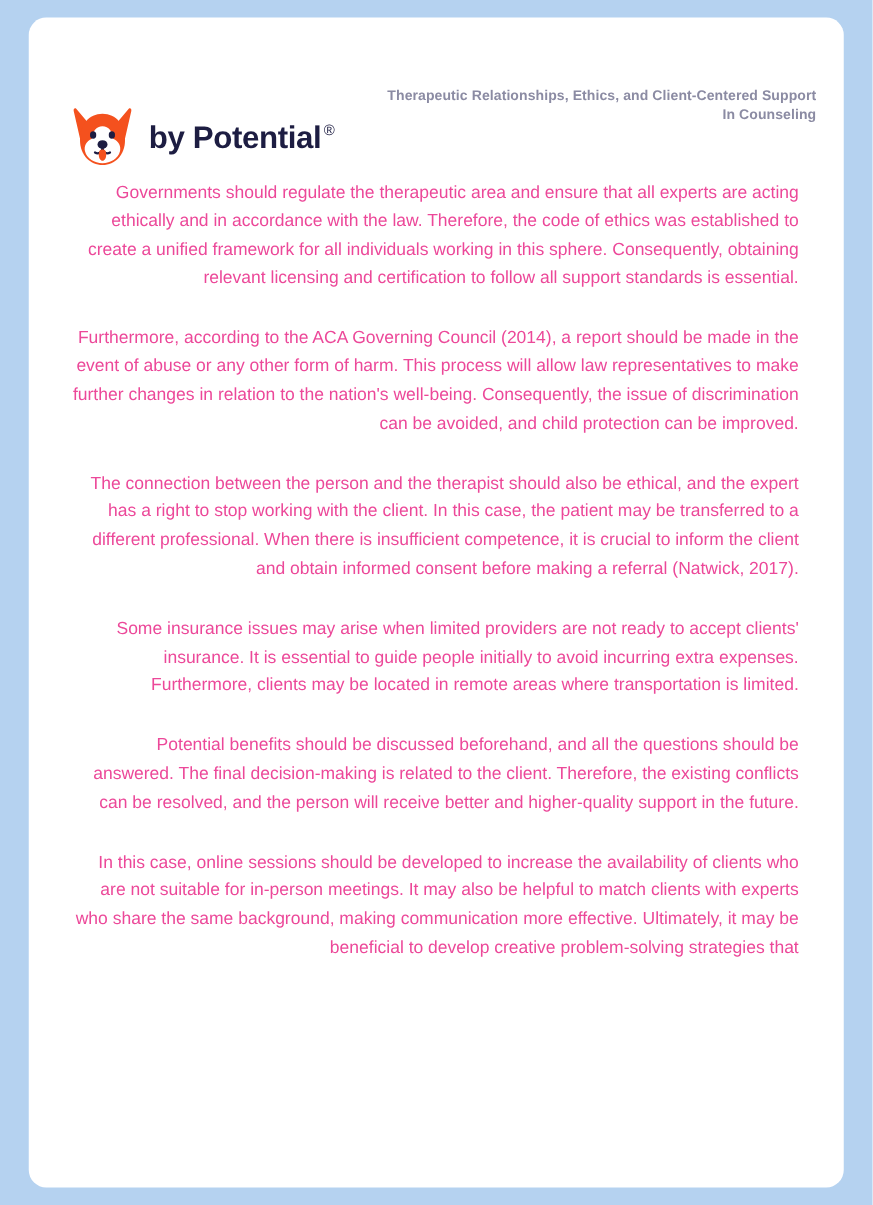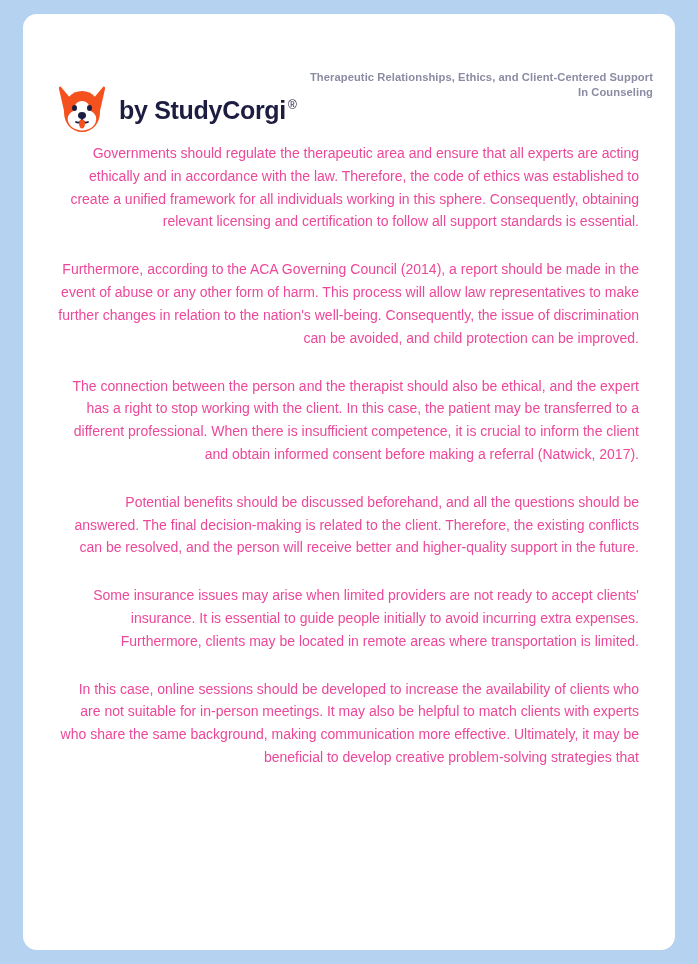--- a/index.html
+++ b/index.html
@@ -123,32 +123,32 @@
         <ellipse cx="32.5" cy="25" rx="2.5" ry="3" fill="#1d1d42"></ellipse>
 
         <ellipse cx="25" cy="32.5" rx="4" ry="3.4" fill="#1d1d42"></ellipse>
 
         <path d="M25 35.5 C25 39 21.5 40.5 19 39" stroke="#1d1d42" stroke-width="1.8" fill="none" stroke-linecap="round"></path>
         <path d="M25 35.5 C25 39 28.5 40.5 31 39" stroke="#1d1d42" stroke-width="1.8" fill="none" stroke-linecap="round"></path>
 
         <path d="M25 36.5 C27.2 36.5 28 38 28 40.5 C28 43.5 26.6 45.5 25 45.5 C23.4 45.5 22 43.5 22 40.5 C22 38 22.8 36.5 25 36.5 Z" fill="#f4511e"></path>
       </svg>
       <div class="brand-wordmark">
-        <span>by StudyCorgi</span><span class="brand-reg">®</span>
+        <span>by Potential</span><span class="brand-reg">®</span>
       </div>
     </div>
 
     <div class="header-meta">
       <p class="doc-title">Therapeutic Relationships, Ethics, and Client-Centered Support In Counseling</p>
     </div>
 
   </div>
 
   <div class="doc-body">
     <p class="doc-paragraph">Governments should regulate the therapeutic area and ensure that all experts are acting ethically and in accordance with the law. Therefore, the code of ethics was established to create a unified framework for all individuals working in this sphere. Consequently, obtaining relevant licensing and certification to follow all support standards is essential.</p>
     <p class="doc-paragraph">Furthermore, according to the ACA Governing Council (2014), a report should be made in the event of abuse or any other form of harm. This process will allow law representatives to make further changes in relation to the nation's well-being. Consequently, the issue of discrimination can be avoided, and child protection can be improved.</p>
     <p class="doc-paragraph">The connection between the person and the therapist should also be ethical, and the expert has a right to stop working with the client. In this case, the patient may be transferred to a different professional. When there is insufficient competence, it is crucial to inform the client and obtain informed consent before making a referral (Natwick, 2017).</p>
+    <p class="doc-paragraph">Some insurance issues may arise when limited providers are not ready to accept clients' insurance. It is essential to guide people initially to avoid incurring extra expenses. Furthermore, clients may be located in remote areas where transportation is limited.</p>
     <p class="doc-paragraph">Potential benefits should be discussed beforehand, and all the questions should be answered. The final decision-making is related to the client. Therefore, the existing conflicts can be resolved, and the person will receive better and higher-quality support in the future.</p>
-    <p class="doc-paragraph">Some insurance issues may arise when limited providers are not ready to accept clients' insurance. It is essential to guide people initially to avoid incurring extra expenses. Furthermore, clients may be located in remote areas where transportation is limited.</p>
     <p class="doc-paragraph">In this case, online sessions should be developed to increase the availability of clients who are not suitable for in-person meetings. It may also be helpful to match clients with experts who share the same background, making communication more effective. Ultimately, it may be beneficial to develop creative problem-solving strategies that</p>
   </div>
 
 </div>
 
 </body></html>

